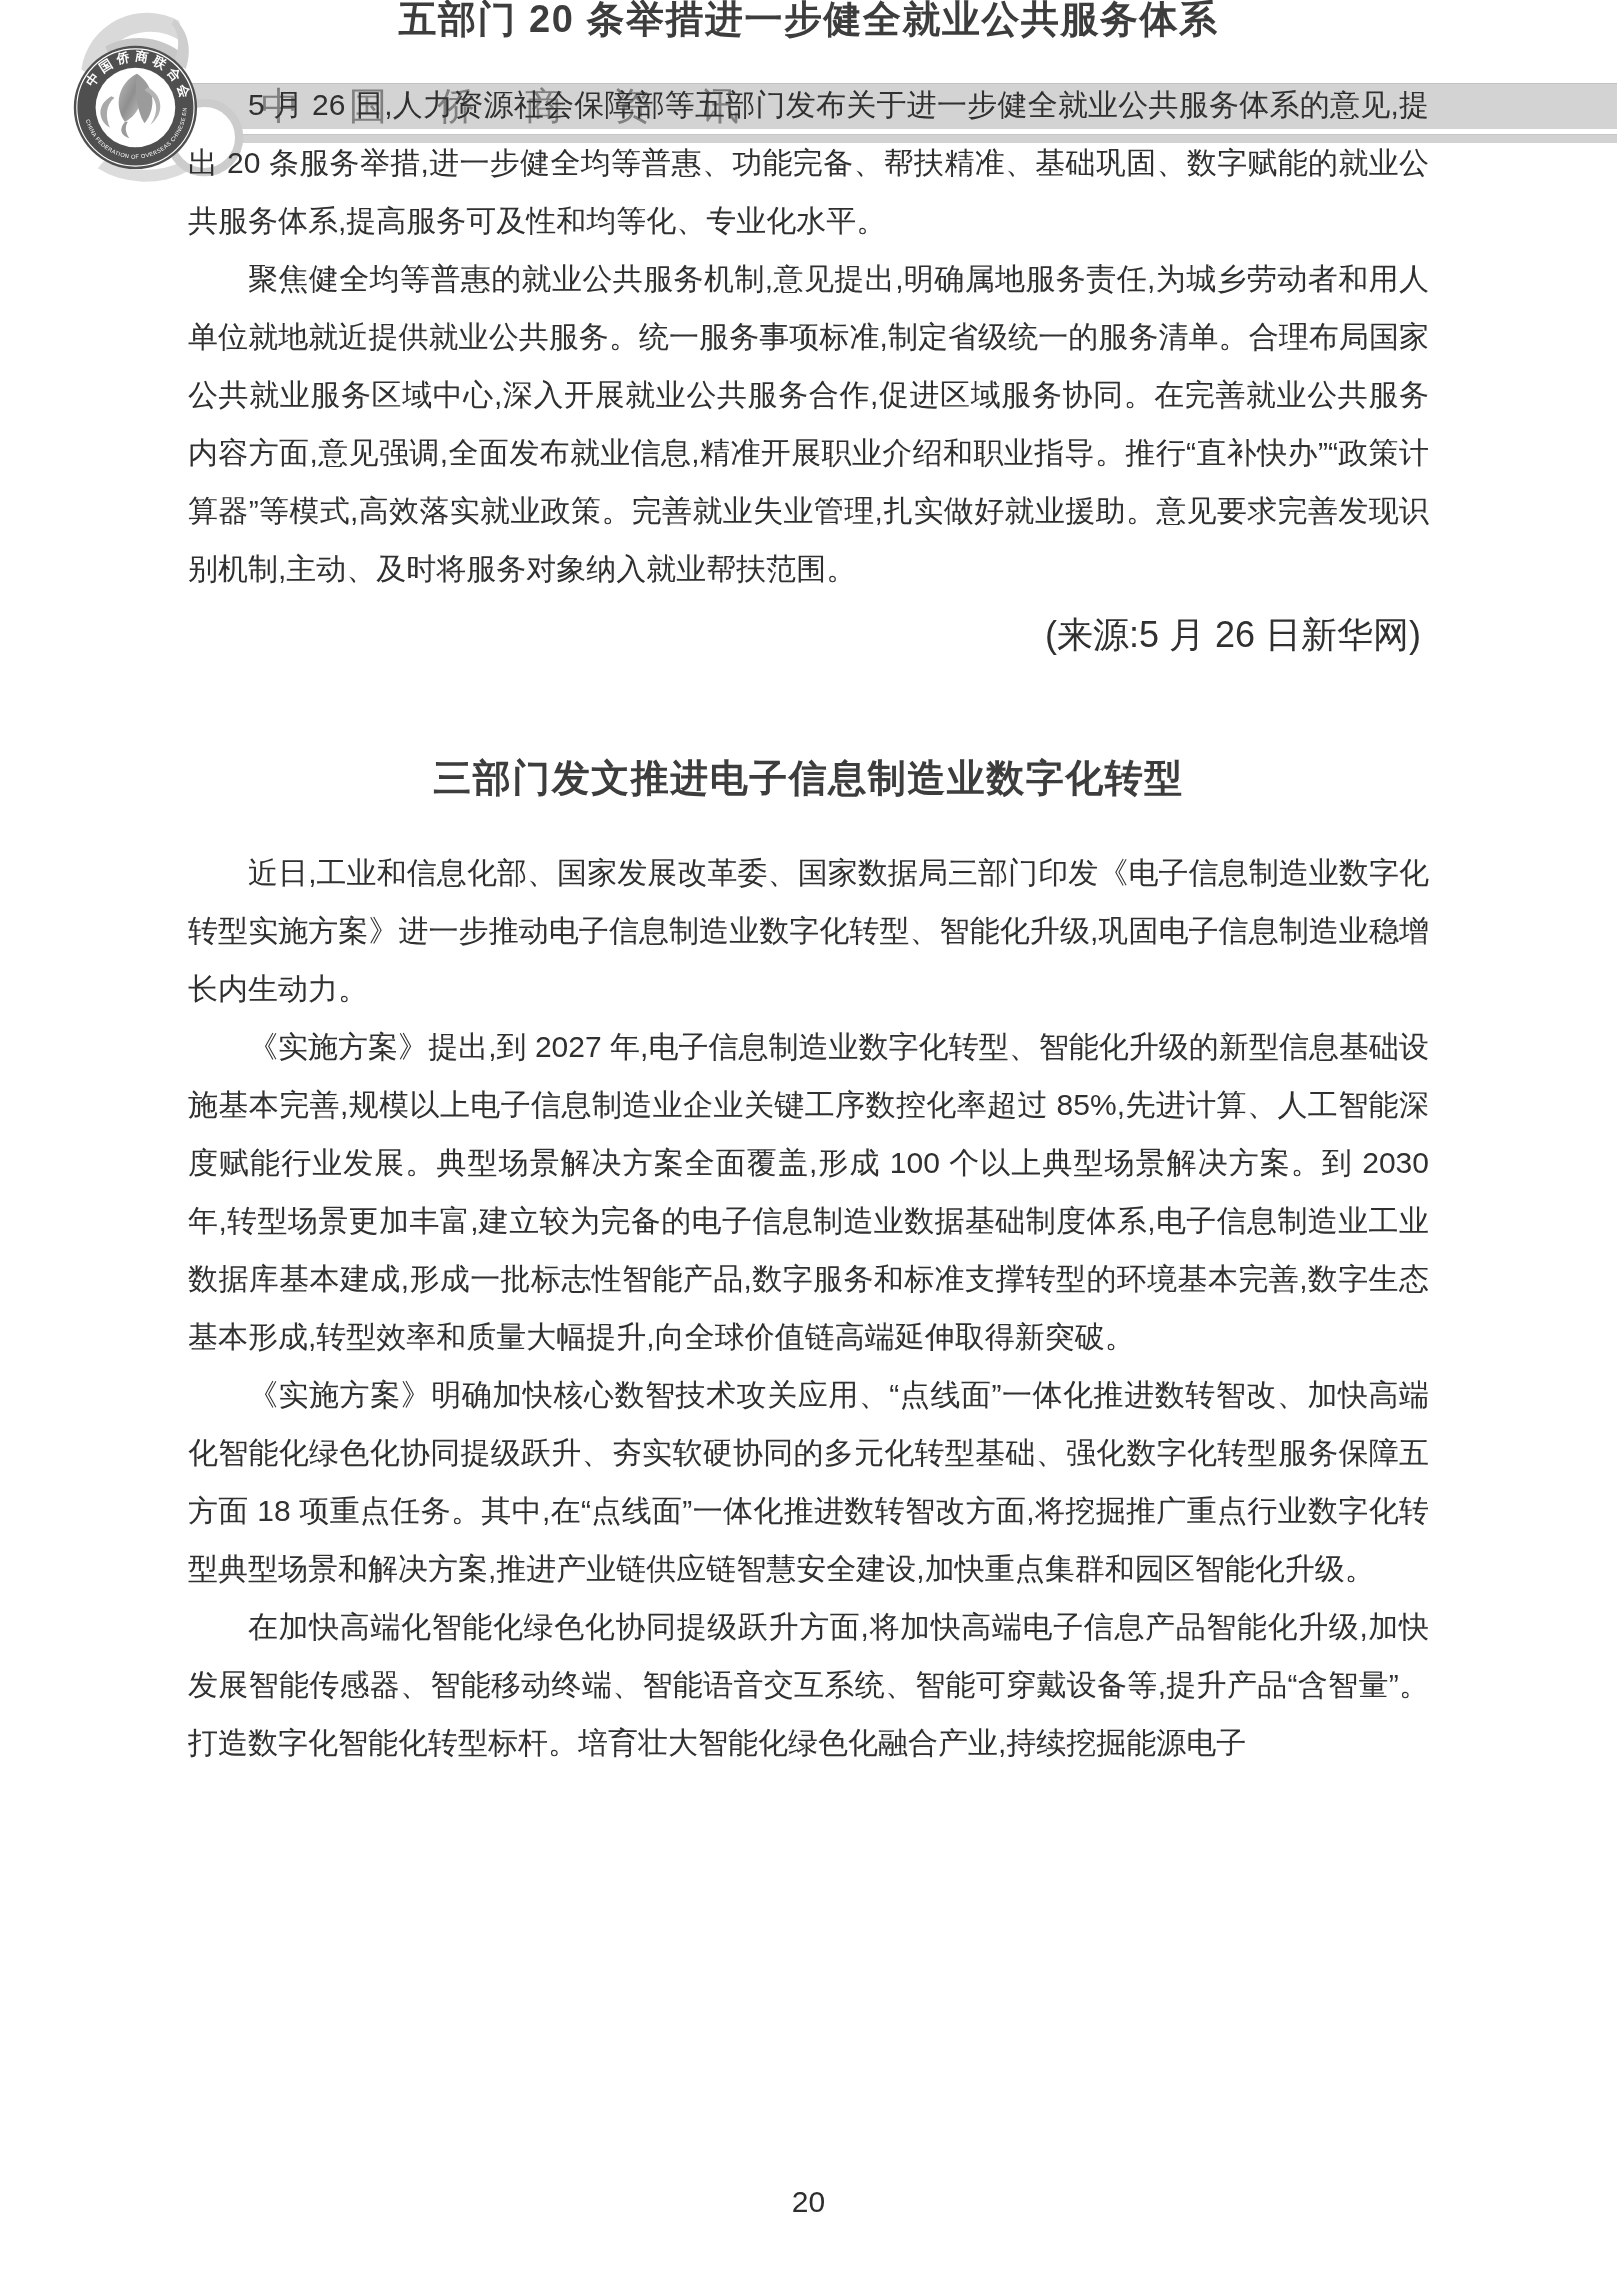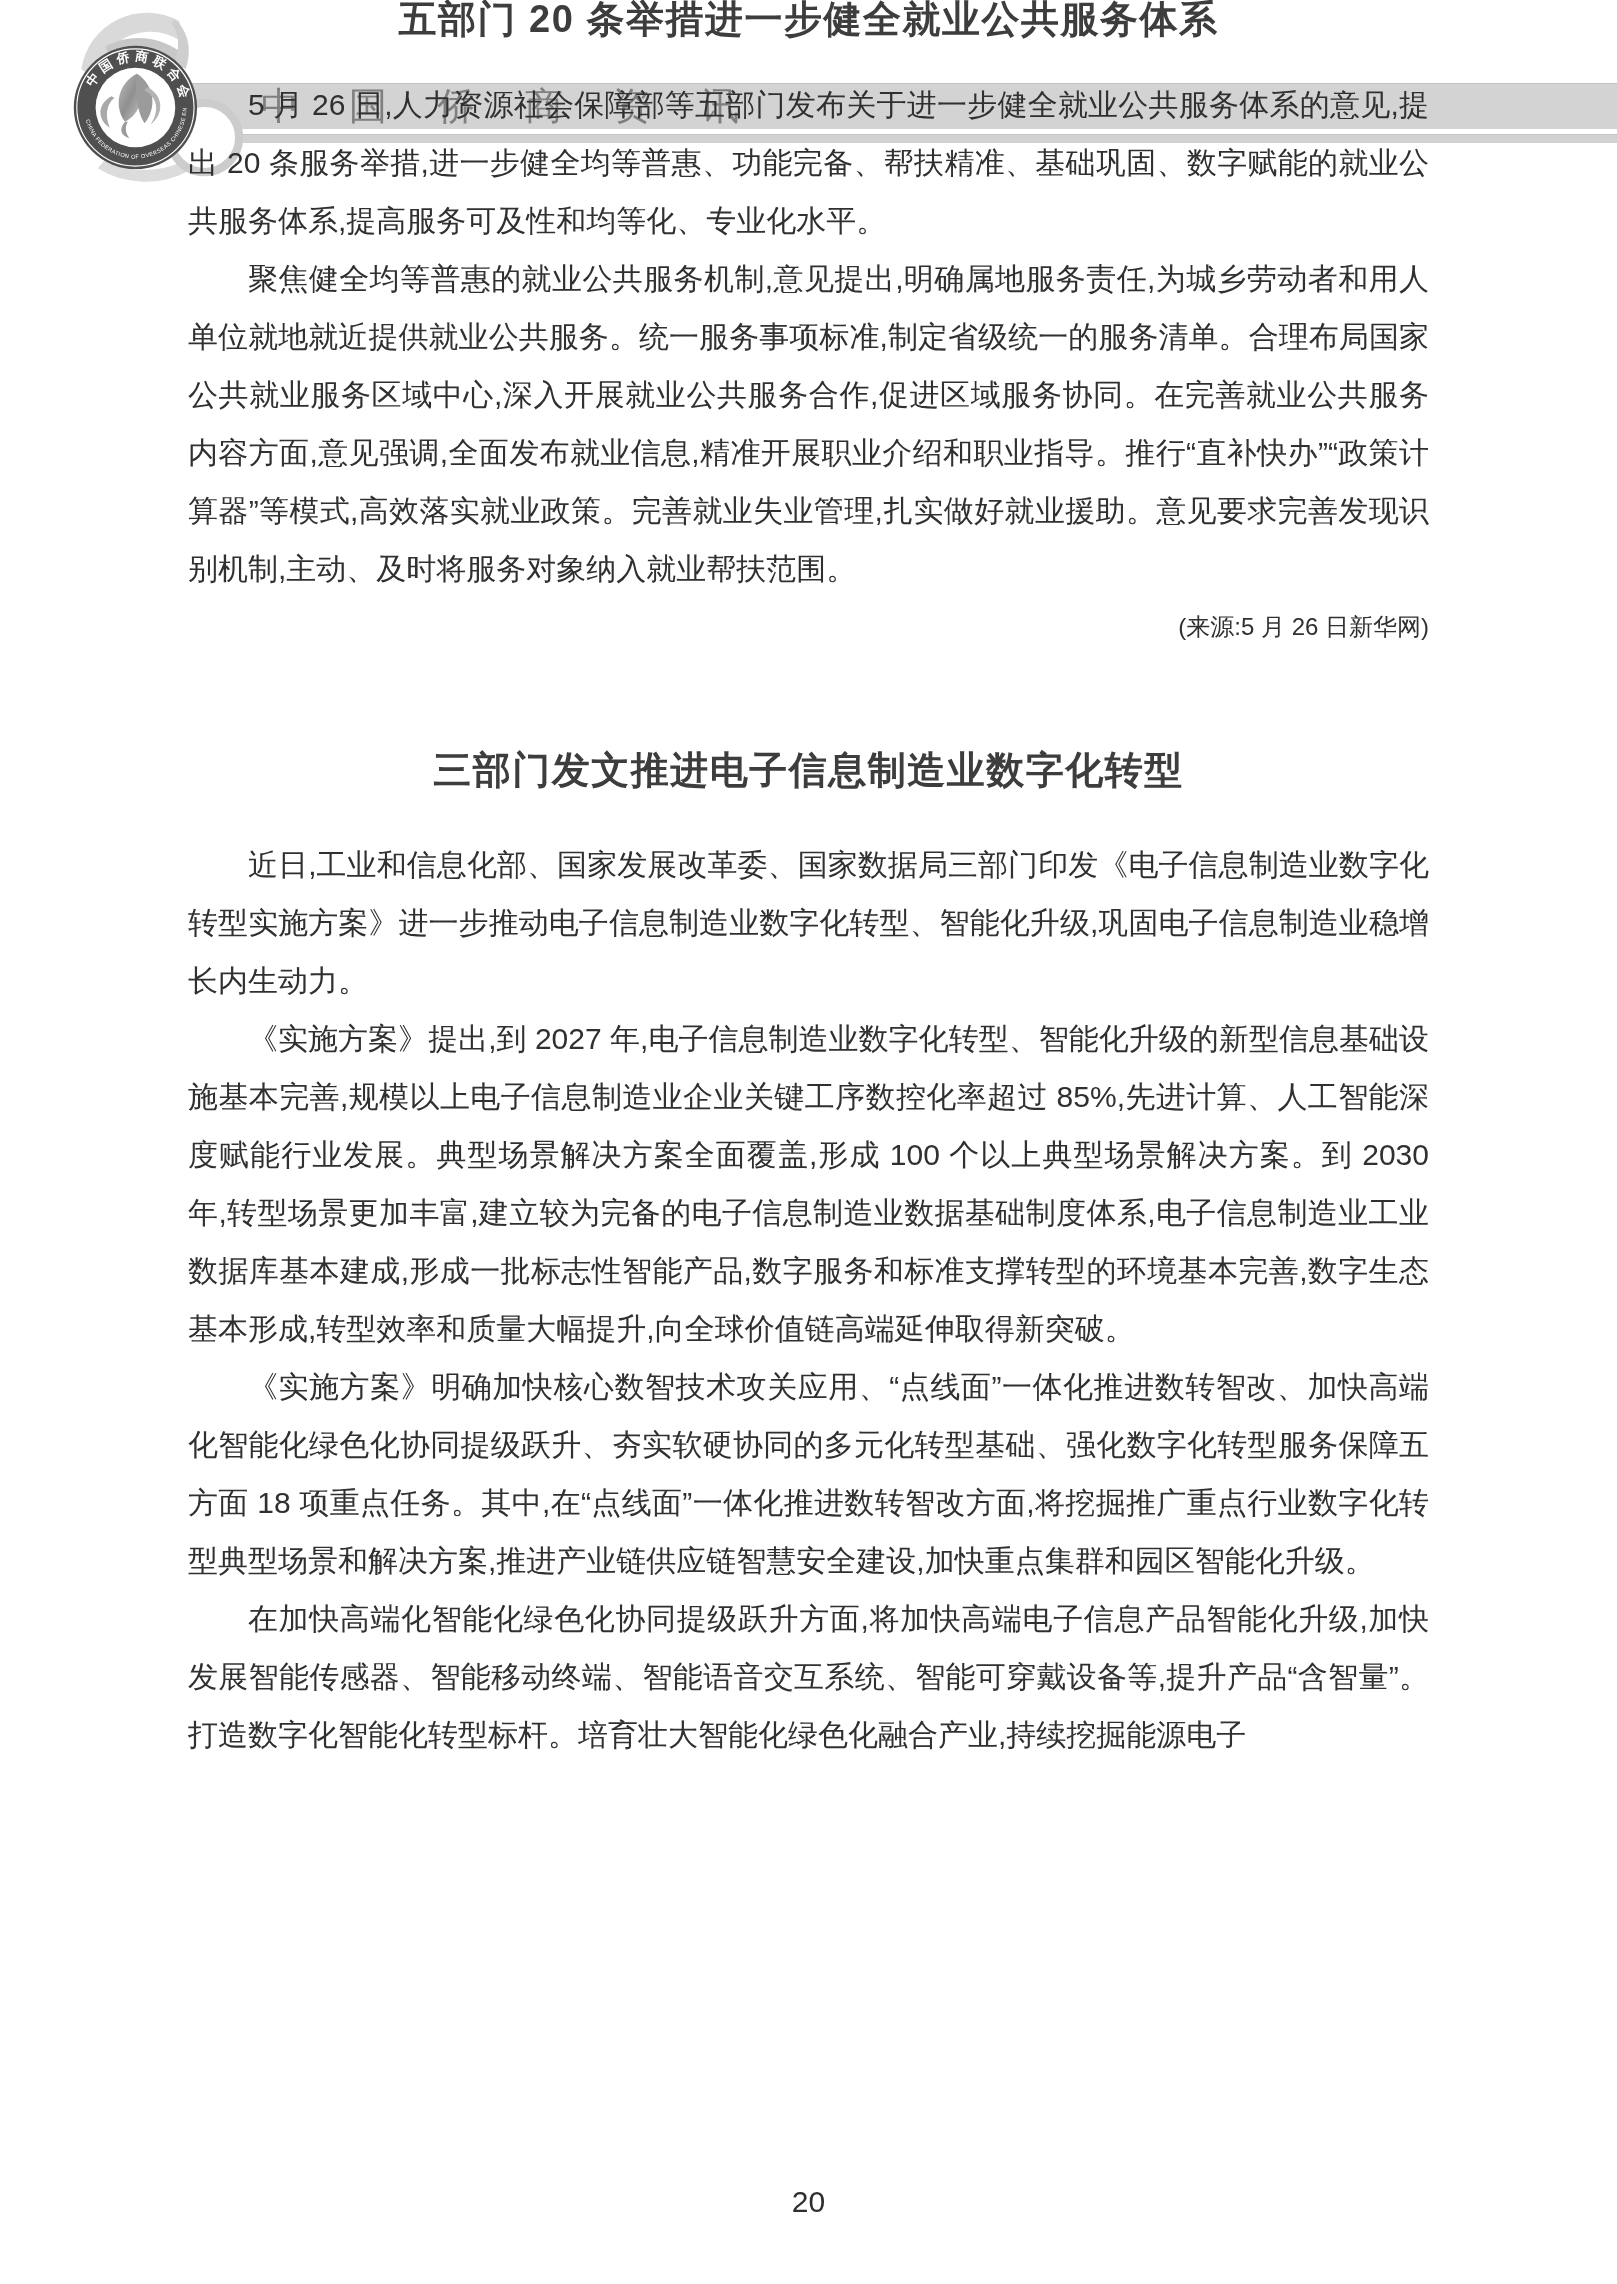--- a/index.html
+++ b/index.html
@@ -62,22 +62,22 @@
   }
   .body-par{
     margin:0;
     font-size:30px;
     line-height:58px;
     text-align:justify;
     text-indent:2em;
     color:#303030;
   }
   .source-line{
-    margin:0;
-    font-size:24px;
+    margin:8px;
+    font-size:36px;
     line-height:58px;
     text-align:right;
     color:#303030;
   }
   
   .page-number{
     position:absolute;
     left:0; right:0; top:2185px;
     text-align:center;
     font-family:Liberation Sans, sans-serif;

